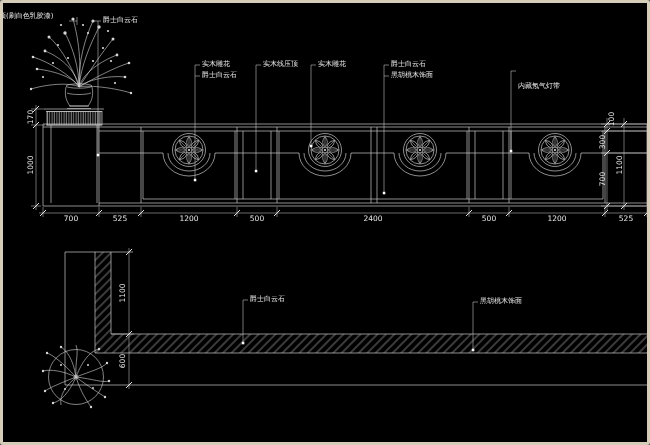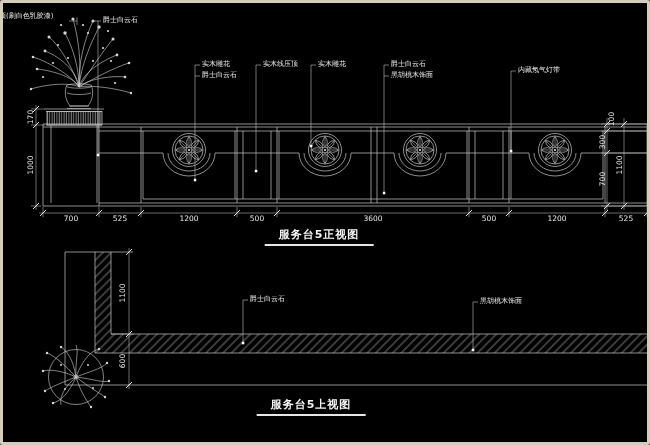--- a/index.html
+++ b/index.html
@@ -334,42 +334,40 @@
   </svg>
 
   <span class="lbl" style="left:-32px;top:10px">实木线压顶(刷白色乳胶漆)</span>
   <span class="lbl" style="left:100px;top:14px">爵士白云石</span>
   <span class="lbl" style="left:199px;top:58px">实木雕花</span>
   <span class="lbl" style="left:199px;top:69px">爵士白云石</span>
   <span class="lbl" style="left:260px;top:58px">实木线压顶</span>
   <span class="lbl" style="left:315px;top:58px">实木雕花</span>
   <span class="lbl" style="left:388px;top:58px">爵士白云石</span>
   <span class="lbl" style="left:388px;top:69px">黑胡桃木饰面</span>
-  <span class="lbl" style="left:515px;top:64px">内藏氖气灯带</span>
+  <span class="lbl" style="left:515px;top:80px">内藏氖气灯带</span>
 
   <span class="dimh" style="left:68px;top:212px">700</span>
   <span class="dimh" style="left:117px;top:212px">525</span>
   <span class="dimh" style="left:186px;top:212px">1200</span>
   <span class="dimh" style="left:254px;top:212px">500</span>
-  <span class="dimh" style="left:370px;top:212px">3600</span>
+  <span class="dimh" style="left:370px;top:212px">2400</span>
   <span class="dimh" style="left:486px;top:212px">500</span>
   <span class="dimh" style="left:554px;top:212px">1200</span>
   <span class="dimh" style="left:623px;top:212px">525</span>
 
   <span class="dimv" style="left:28px;top:114px">170</span>
   <span class="dimv" style="left:28px;top:162px">1000</span>
 
   <span class="dimv" style="left:609px;top:116px">100</span>
   <span class="dimv" style="left:600px;top:139px">300</span>
   <span class="dimv" style="left:600px;top:176px">700</span>
   <span class="dimv" style="left:617px;top:162px">1100</span>
 
-  <div class="title" style="left:316px;top:226px">服务台5正视图</div>
 
   <span class="lbl" style="left:247px;top:293px">爵士白云石</span>
   <span class="lbl" style="left:477px;top:295px">黑胡桃木饰面</span>
 
   <span class="dimv" style="left:120px;top:290px">1100</span>
   <span class="dimv" style="left:120px;top:358px">600</span>
 
-  <div class="title" style="left:308px;top:396px">服务台5上视图</div>
 
 </div>
 
 </body></html>

